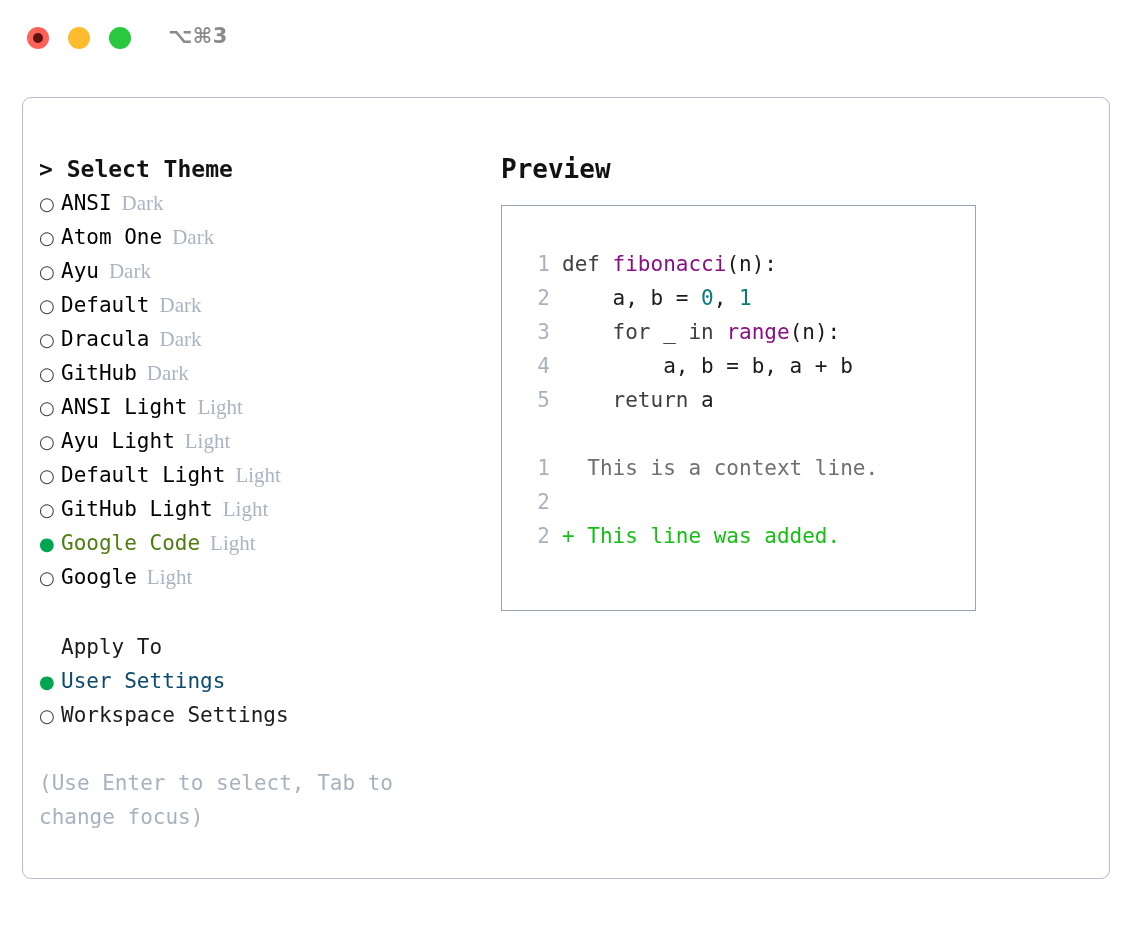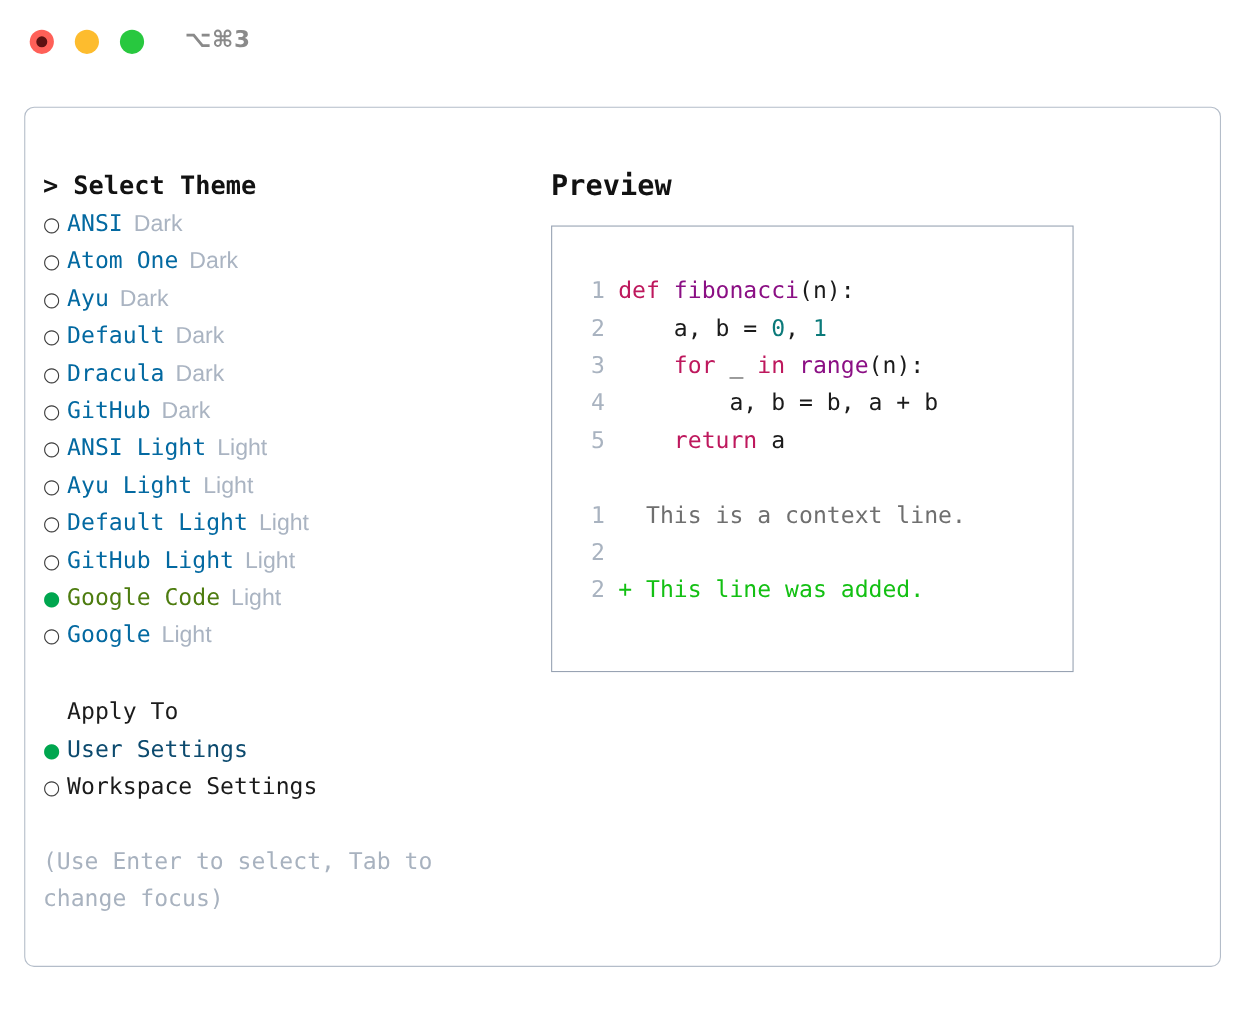--- a/index.html
+++ b/index.html
@@ -103,25 +103,25 @@
     display: inline-block;
     width: 22px;
     flex: 0 0 22px;
     font-size: 18px;
     color: #3d3d3d;
     font-family: "DejaVu Sans", sans-serif;
   }
   .bullet.filled { color: #00A64F; }
   .theme-name {
     font-family: "DejaVu Sans Mono", monospace;
-    color: #0369a1;
+    color: #000000;
   }
   .theme-row.selected .theme-name { color: #4d7c0f; }
   .theme-kind {
-    font-family: Liberation Sans, sans-serif;
+    font-family: Liberation Serif, serif;
     color: #aab4c2;
     padding-left: 10px;
   }
 
   
   #apply-to-group {
     margin-top: 34px;
   }
   #apply-to-header {
     font-family: "DejaVu Sans Mono", monospace;
@@ -194,21 +194,21 @@
     font-size: 21px;
     white-space: pre;
   }
   .lineno {
     flex: 0 0 30px;
     text-align: right;
     color: #a9b3c0;
     padding-right: 12px;
   }
   .code-text { color: #1b1b1b; }
-  .tok-kw   { color: #be185d; }
+  .tok-kw   { color: #404040; }
   .tok-fn   { color: #8b0f84; }
   .tok-num  { color: #0b7a7a; }
   .tok-plain{ color: #1b1b1b; }
   .spacer-line { height: 34px; }
   .diff-context { color: #6f6f6f; }
   .diff-del     { color: #c41818; }
   .diff-add     { color: #13C013; }
 </style>
 </head>
 <body>

